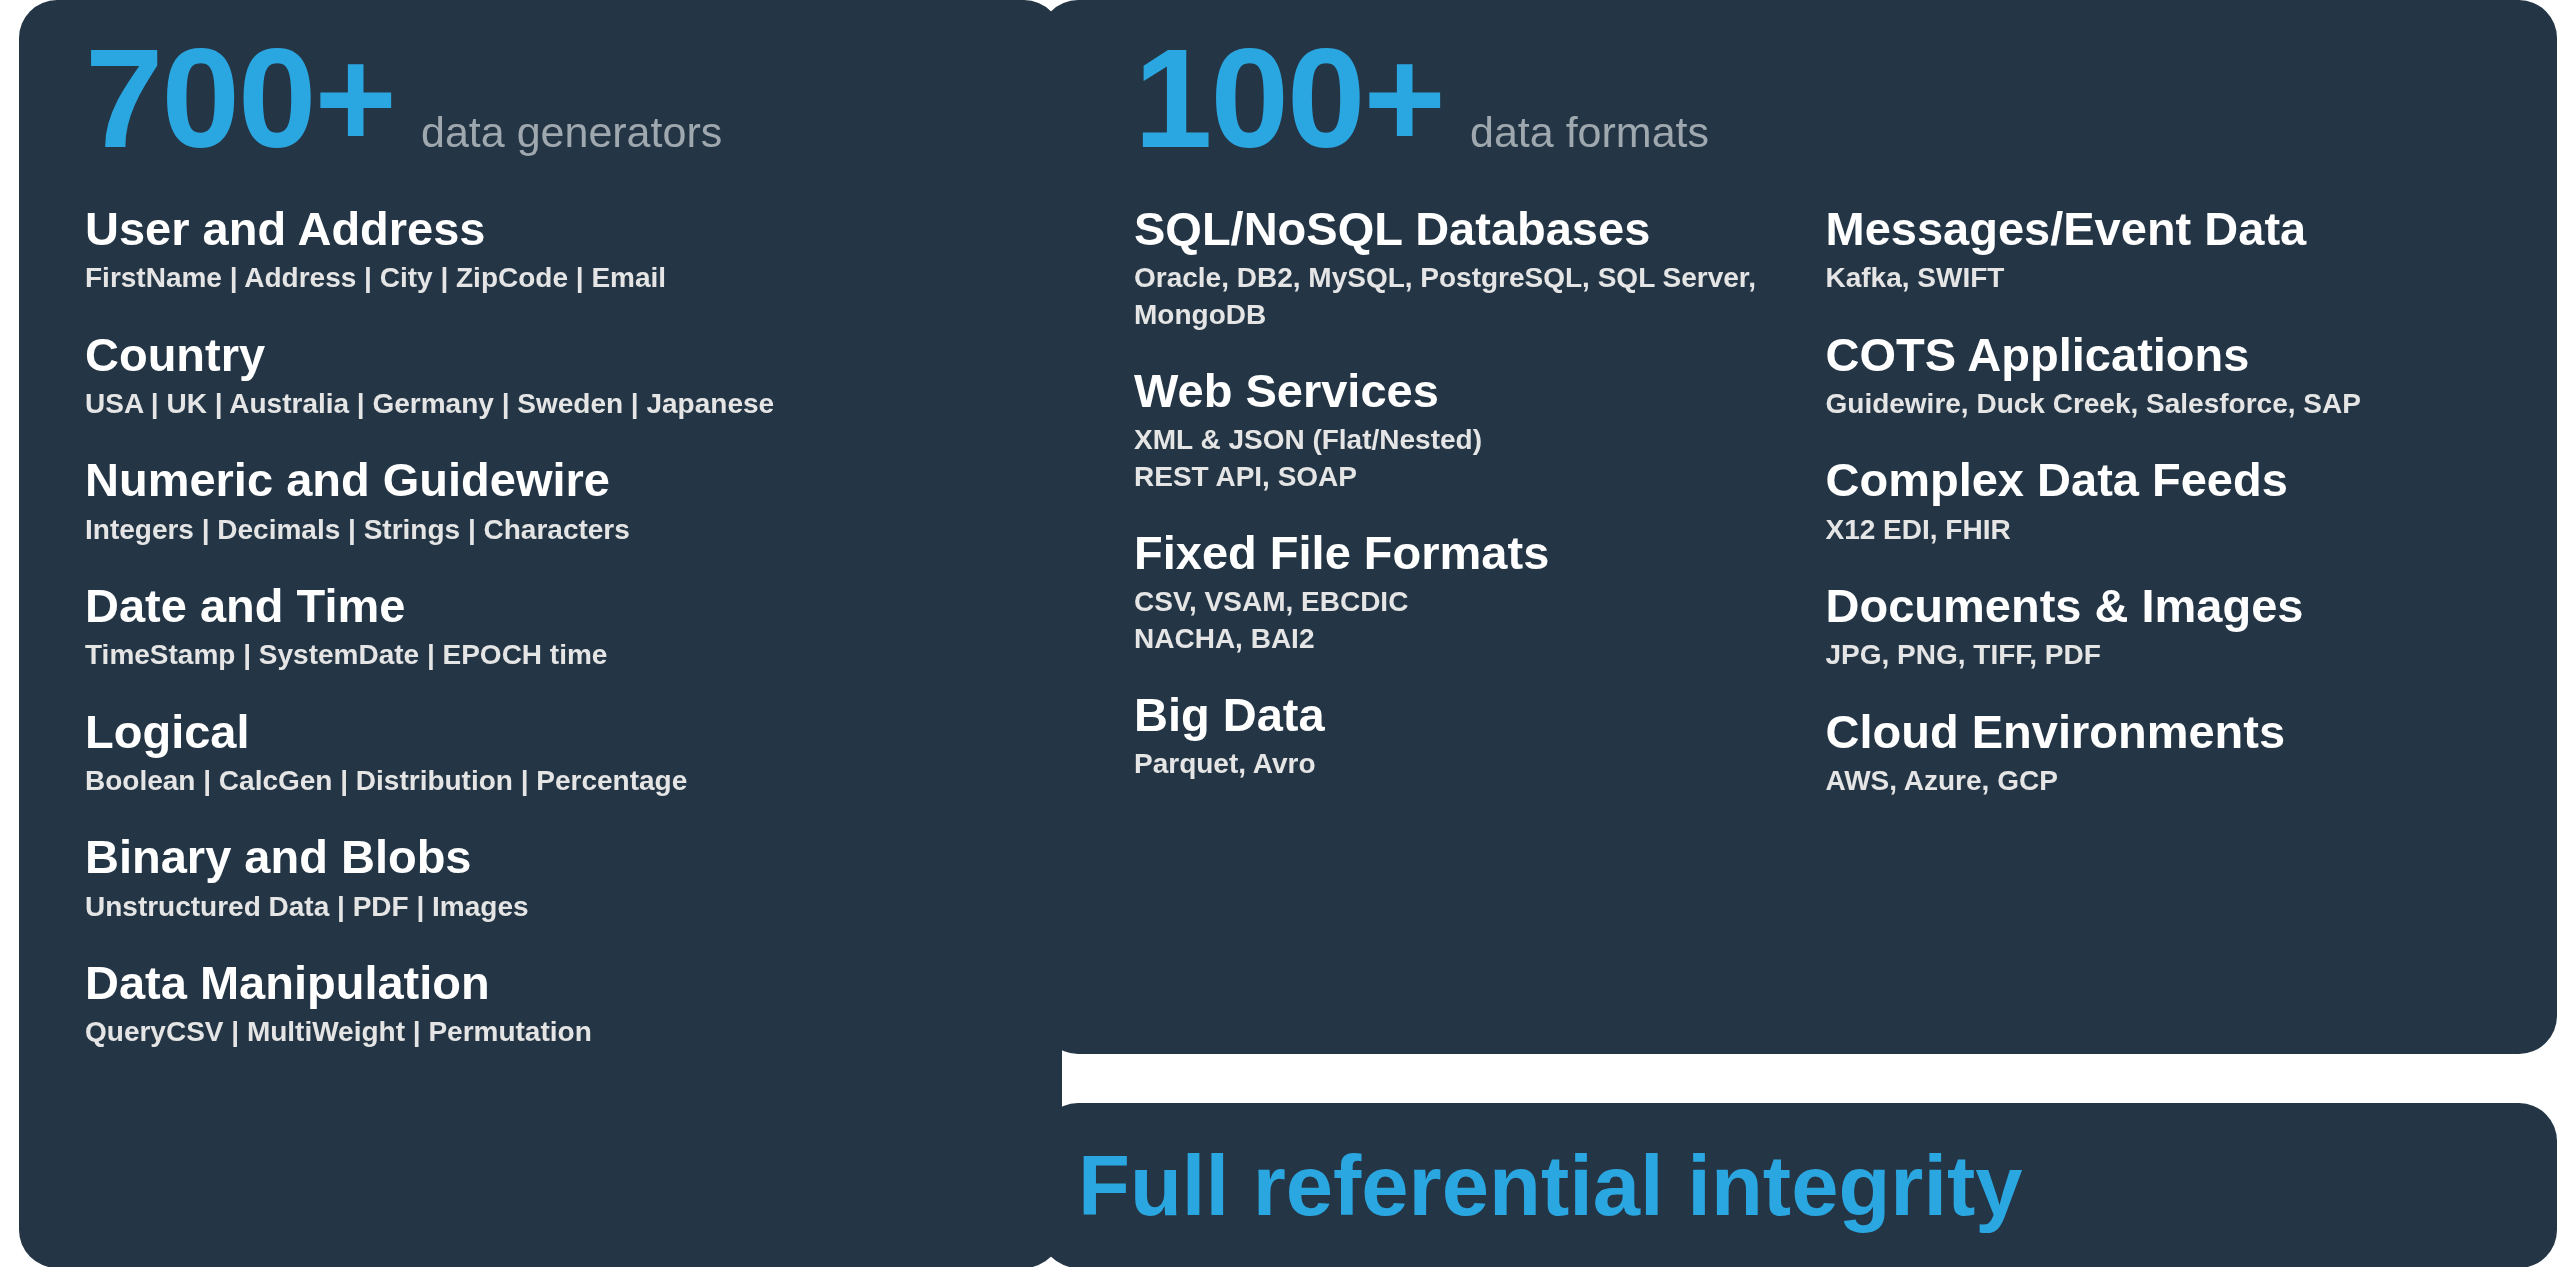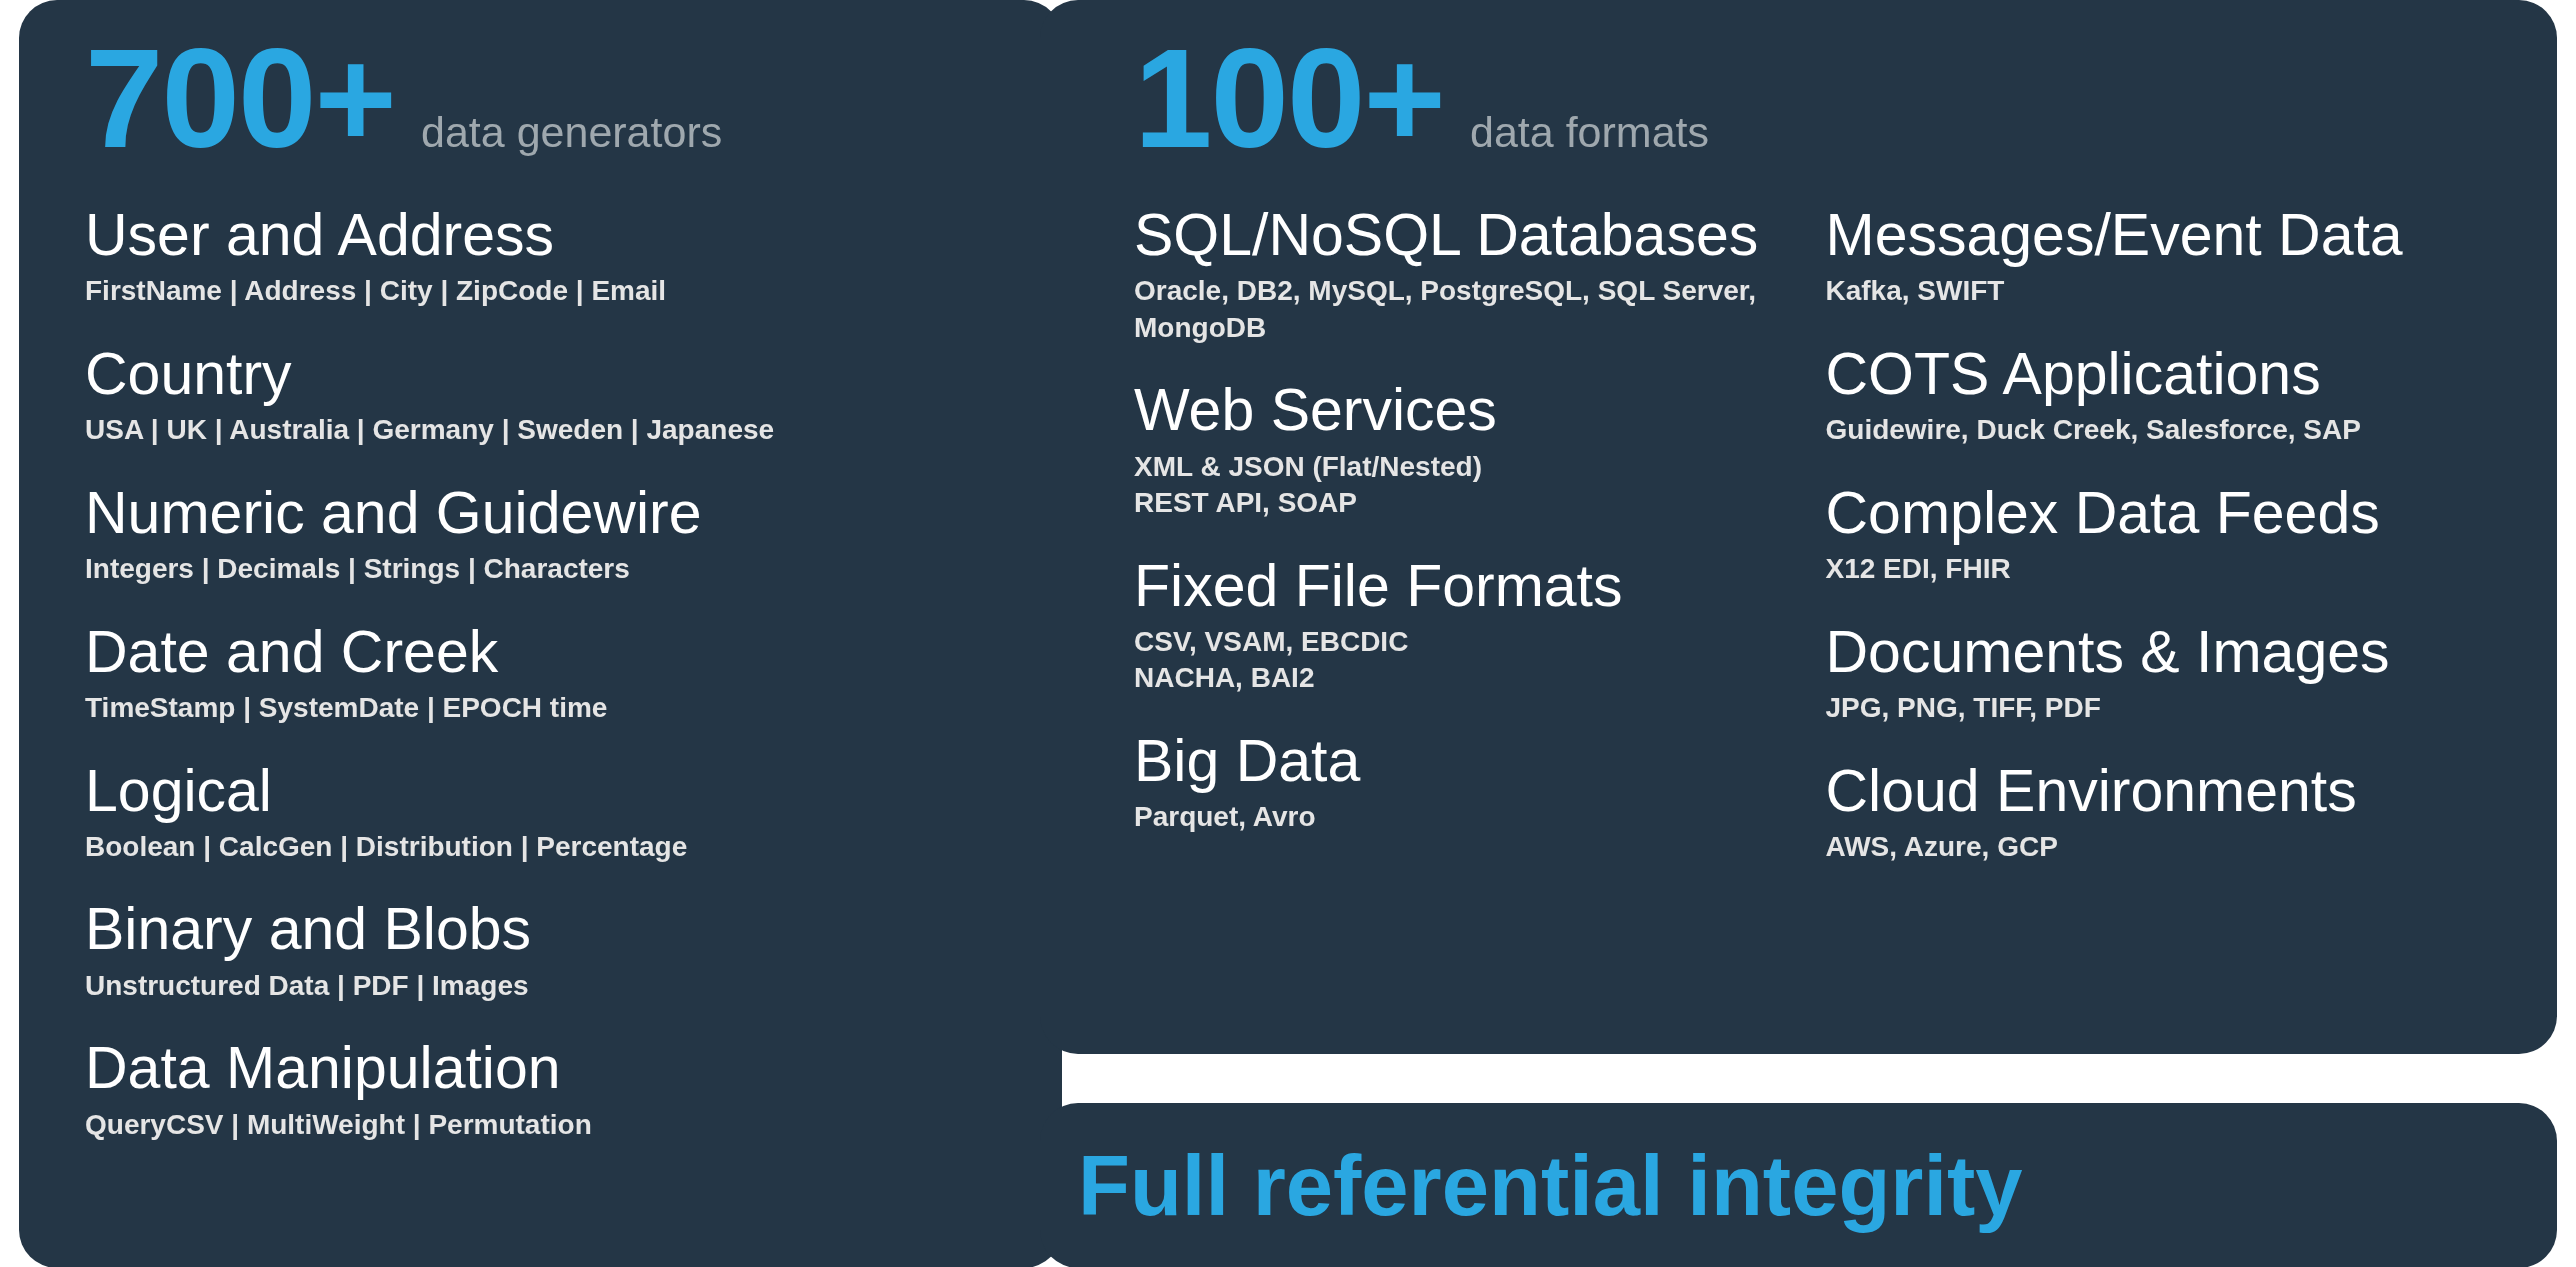--- a/index.html
+++ b/index.html
@@ -58,23 +58,23 @@
   }
   .hero-label {
     font-size: 43px;
     color: #9fa8ae;
     font-weight: 400;
   }
   .cat {
     margin-bottom: 32px;
   }
   .cat-title {
-    font-size: 59px;
+    font-size: 47px;
     color: #ffffff;
-    font-weight: 400;
+    font-weight: 700;
     line-height: 1.1;
     margin-bottom: 5.6px;
   }
   .cat-sub {
     font-size: 28px;
     color: #e5e5e5;
     line-height: 1.3;
     font-weight: 700;
   }
   .cols {
@@ -108,21 +108,21 @@
     </div>
     <div class="cat">
       <div class="cat-title">Country</div>
       <div class="cat-sub">USA | UK | Australia | Germany | Sweden | Japanese</div>
     </div>
     <div class="cat">
       <div class="cat-title">Numeric and Guidewire</div>
       <div class="cat-sub">Integers | Decimals | Strings | Characters</div>
     </div>
     <div class="cat">
-      <div class="cat-title">Date and Creek</div>
+      <div class="cat-title">Date and Time</div>
       <div class="cat-sub">TimeStamp | SystemDate |  EPOCH time</div>
     </div>
     <div class="cat">
       <div class="cat-title">Logical</div>
       <div class="cat-sub">Boolean | CalcGen | Distribution | Percentage</div>
     </div>
     <div class="cat">
       <div class="cat-title">Binary and Blobs</div>
       <div class="cat-sub">Unstructured Data | PDF | Images</div>
     </div>

